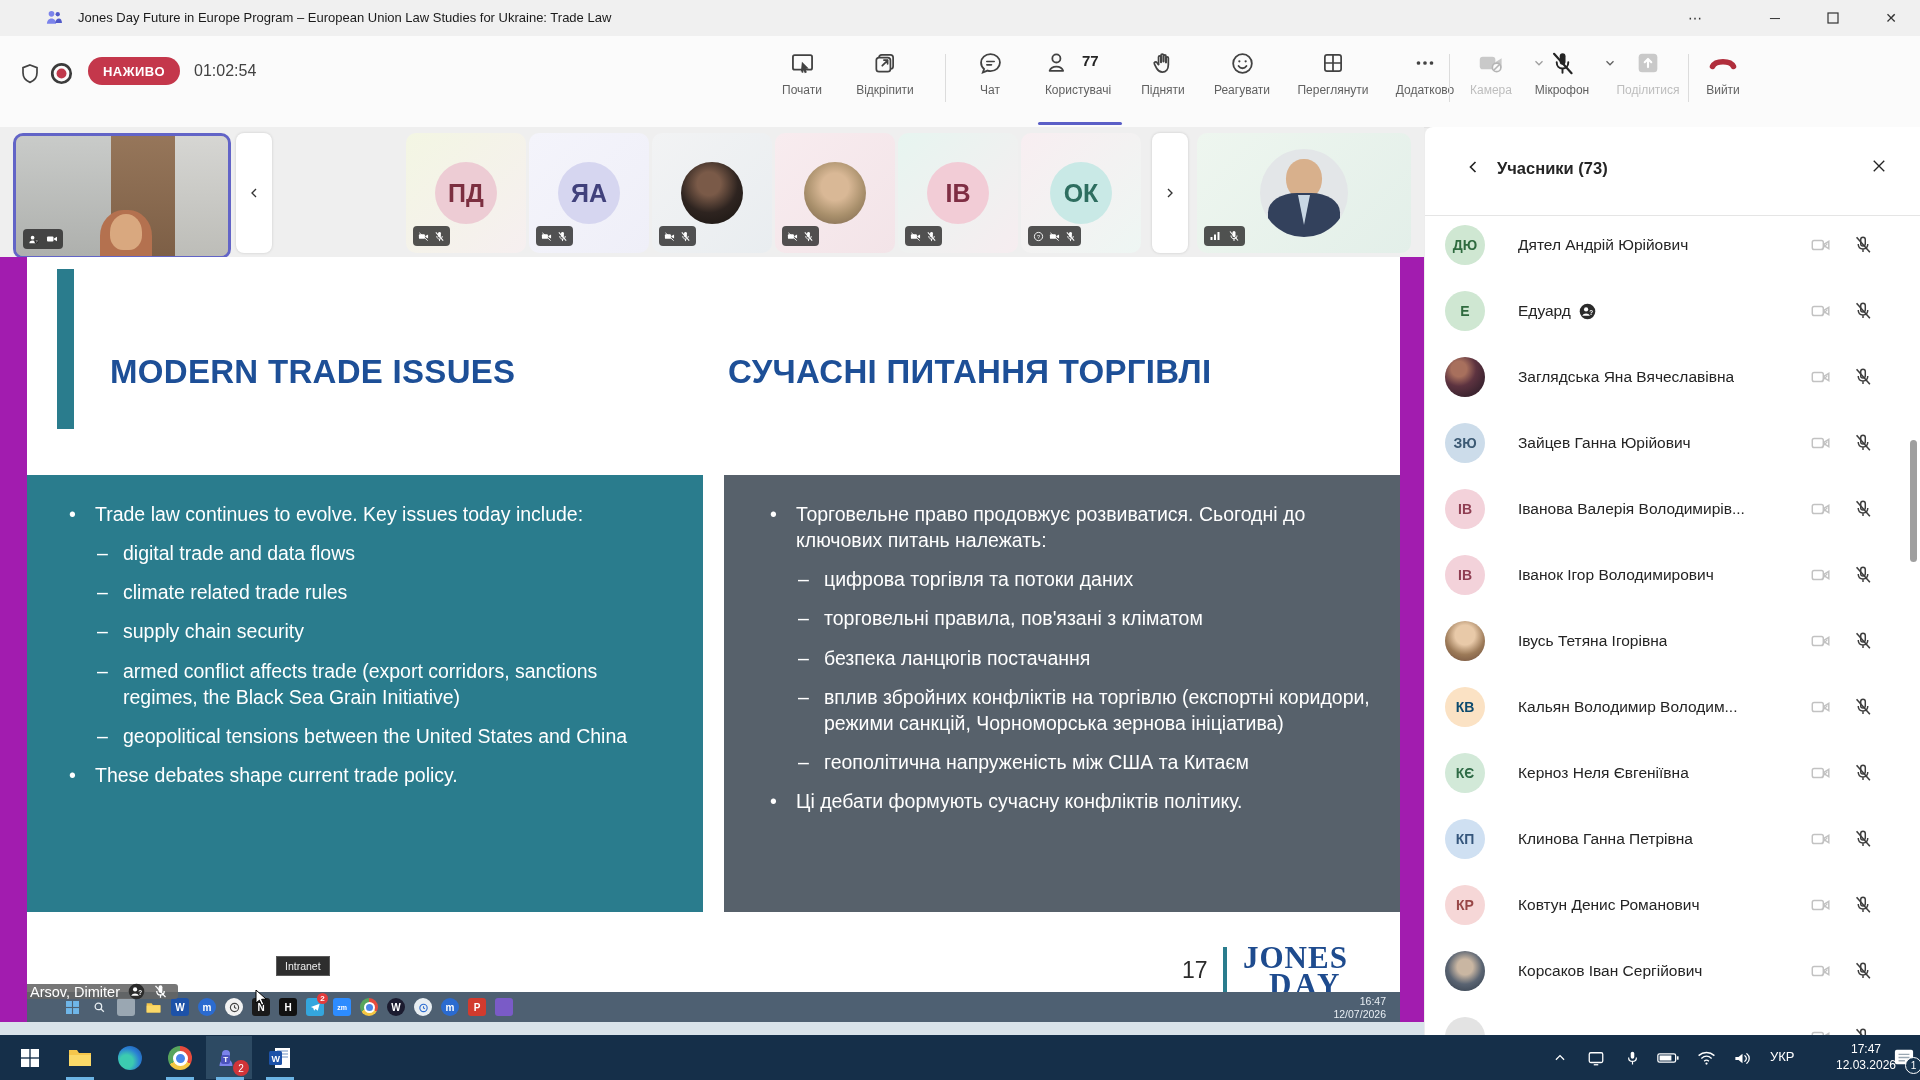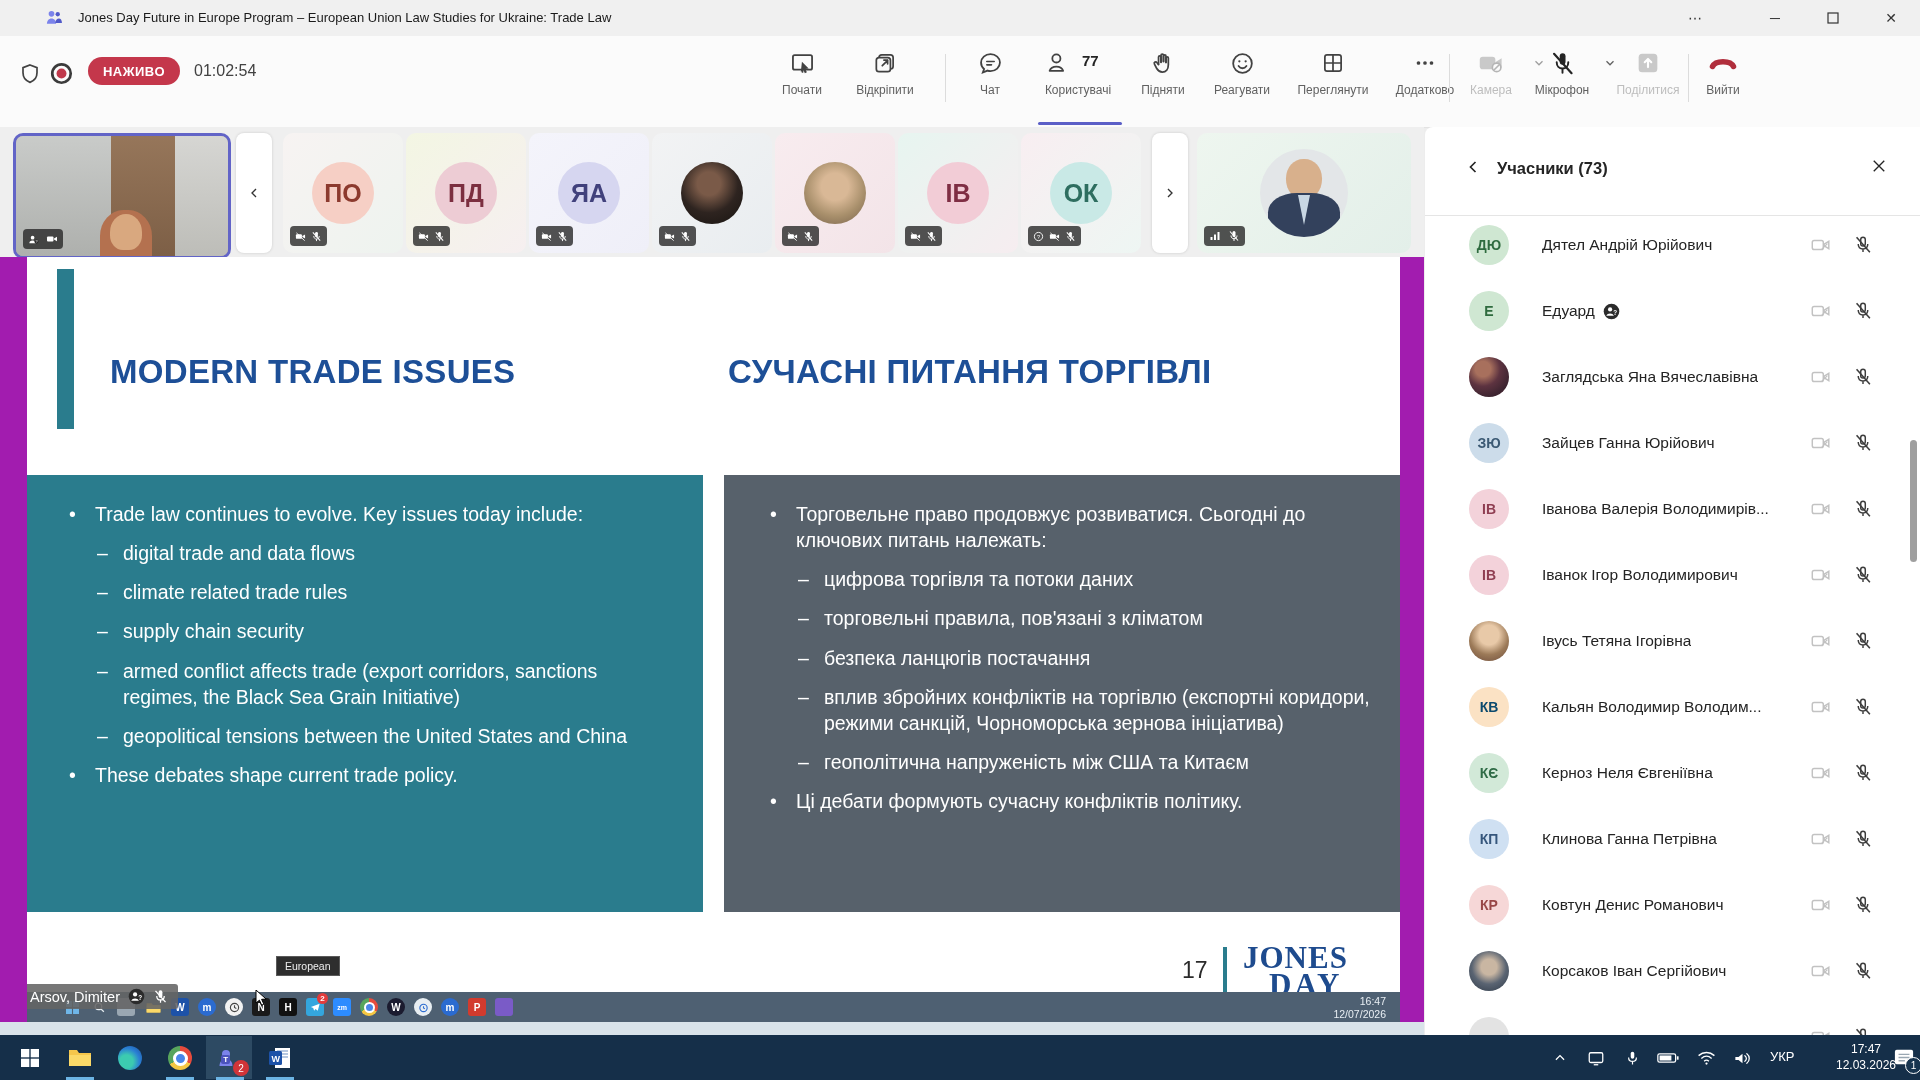--- a/index.html
+++ b/index.html
@@ -56,32 +56,32 @@
   .jd .l1{font-size:31px;letter-spacing:1px;}
   .jd .l2{font-size:31px;letter-spacing:3px;margin-left:26px;margin-top:-9px;}
 
   
   .shbar{position:absolute;left:0;top:735px;width:1373px;height:30px;background:#4e6072;}
   .sti{position:absolute;top:6px;width:18px;height:18px;border-radius:3px;display:flex;align-items:center;justify-content:center;
        font-size:10px;font-weight:bold;color:#fff;}
   .sh-clock{position:absolute;right:14px;top:3px;text-align:right;color:#e9eff4;font-size:10.5px;line-height:1.2;}
   .tooltip{position:absolute;left:249px;top:699px;background:#2e2e2e;border:1px solid #5a5a5a;color:#eee;
            font-size:10.5px;padding:3px 8px;}
-  .presenter{position:absolute;left:-15px;top:727px;height:25px;background:rgba(100,100,100,.88);border-radius:3px;
+  .presenter{position:absolute;left:-15px;top:727px;height:15px;background:rgba(100,100,100,.88);border-radius:3px;
              color:#fff;font-size:14.5px;display:flex;align-items:center;gap:8px;padding:0 10px 0 18px;}
   .gapstrip{left:0;top:1022px;width:1424px;height:13px;background:#d9e3ea;}
 
   
   .panel{left:1425px;top:127px;width:495px;height:908px;background:#fff;border-radius:8px 0 0 0;overflow:hidden;}
   .p-head{position:absolute;left:0;top:0;width:100%;height:88px;}
   .p-title{position:absolute;left:72px;top:32px;font-size:16.5px;font-weight:bold;color:#242424;}
   .p-div{position:absolute;left:0;top:88px;width:100%;height:1px;background:#e5e5e5;}
   .prow{position:absolute;left:20px;width:455px;height:66px;display:flex;align-items:center;cursor:pointer;}
   .pav{width:40px;height:40px;border-radius:50%;flex:0 0 40px;display:flex;align-items:center;justify-content:center;
-       font-size:14px;font-weight:bold;margin-left:24px;}
+       font-size:14px;font-weight:bold;}
   .pname{margin-left:33px;font-size:15.5px;color:#242424;white-space:nowrap;overflow:hidden;max-width:270px;}
   .rowcam{position:absolute;right:68px;top:22px;}
   .rowmic{position:absolute;right:26px;top:22px;}
   .scrollthumb{left:1910px;top:440px;width:7px;height:122px;background:#9f9f9f;border-radius:4px;}
 
   .av-green{background:#cfe7d2;color:#2f6b3f;}
   .av-blue{background:#ccdcea;color:#3c5a74;}
   .av-pink{background:#f3d2da;color:#8f3e52;}
   .av-peach{background:#fbe2c4;color:#0c4a6e;}
   .av-mint{background:#d2e9d8;color:#2f6b46;}
@@ -284,35 +284,20 @@
           </svg>
       </div>
     </div>
 
     <div class="arrowbtn" style="left:236px">
       <svg width="16" height="16" viewBox="0 0 24 24" fill="none" stroke="#333" stroke-width="2">
           <path d="M15 6l-6 6 6 6"></path>
         </svg>
     </div>
 
-    <div class="tile" style="left:283px;width:120px;background:linear-gradient(135deg,#f7f3f2,#eef3ef)">
-      <div class="circ" style="background:#f6cfc5;color:#8c3a2e">ПО</div>
-      <div class="badge">
-        <svg width="11" height="11" viewBox="0 0 24 24" fill="#fff">
-            <rect x="2" y="7" width="13" height="10" rx="2"></rect>
-            <path d="M16 11l6-3.5v9L16 13z"></path>
-            <path d="M3 4l18 17" stroke="#fff" stroke-width="2"></path>
-          </svg>
-        <svg width="11" height="11" viewBox="0 0 24 24" fill="#fff">
-            <rect x="9" y="2" width="6" height="12" rx="3"></rect>
-            <path d="M6 11c0 4 2.5 6.5 6 6.5s6-2.5 6-6.5M12 17.5V22" stroke="#fff" stroke-width="2" fill="none"></path>
-            <path d="M4 3l16 18" stroke="#fff" stroke-width="2.2"></path>
-          </svg>
-      </div>
-    </div>
     <div class="tile" style="left:406px;width:120px;background:linear-gradient(135deg,#f3f6e3,#f6eff0)">
       <div class="circ" style="background:#edccd4;color:#7c2f40">ПД</div>
       <div class="badge">
         <svg width="11" height="11" viewBox="0 0 24 24" fill="#fff">
             <rect x="2" y="7" width="13" height="10" rx="2"></rect>
             <path d="M16 11l6-3.5v9L16 13z"></path>
             <path d="M3 4l18 17" stroke="#fff" stroke-width="2"></path>
           </svg>
         <svg width="11" height="11" viewBox="0 0 24 24" fill="#fff">
             <rect x="9" y="2" width="6" height="12" rx="3"></rect>
@@ -514,21 +499,21 @@
         <span class="sti" style="left:468px;background:#7a5bc7"></span>
         <div class="sh-clock">
           <div>16:47</div>
           <div>12/07/2026</div>
         </div>
         <svg style="position:absolute;left:228px;top:-2px" width="13" height="18" viewBox="0 0 13 18">
           <path d="M1 0l0 13 3.4-2.8 2.3 5 2.2-1-2.3-4.9 4.6-.2z" fill="#fff" stroke="#000" stroke-width="1"></path>
         </svg>
       </div>
 
-      <div class="tooltip">European</div>
+      <div class="tooltip">Intranet</div>
 
       <div class="presenter">
         <span>Arsov, Dimiter</span>
         <svg width="17" height="17" viewBox="0 0 24 24">
           <circle cx="12" cy="12" r="11" fill="#2b2b2b"></circle>
             <circle cx="10" cy="9" r="3" fill="#fff"></circle>
             <path d="M4.5 18a6 5 0 0 1 11 0z" fill="#fff"></path>
             <text x="14.5" y="17" font-size="9" fill="#fff" font-weight="bold">?</text>
         </svg>
         <svg width="15" height="15" viewBox="0 0 24 24" fill="#fff">

